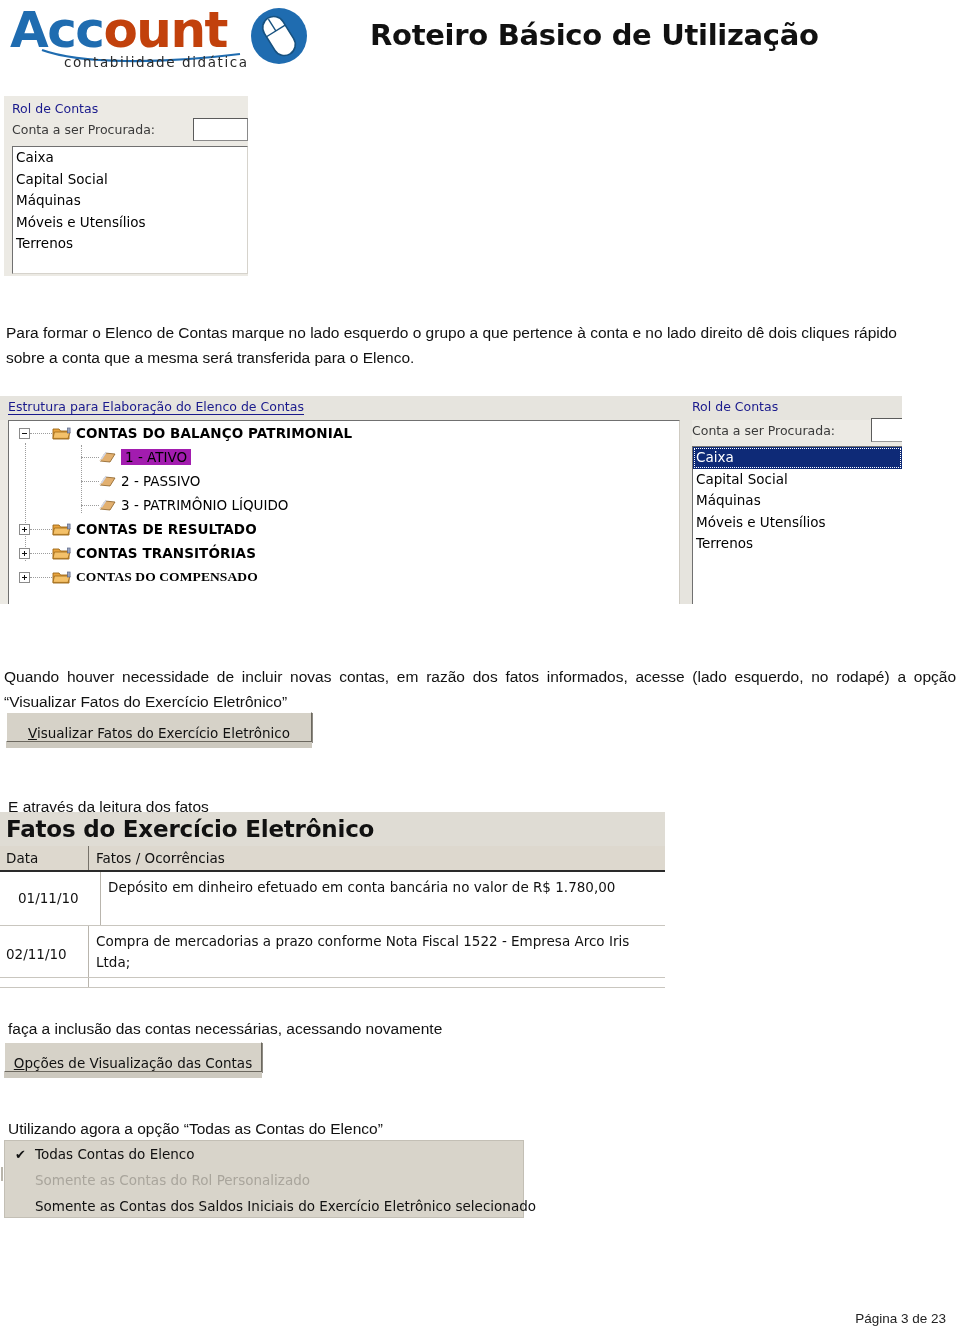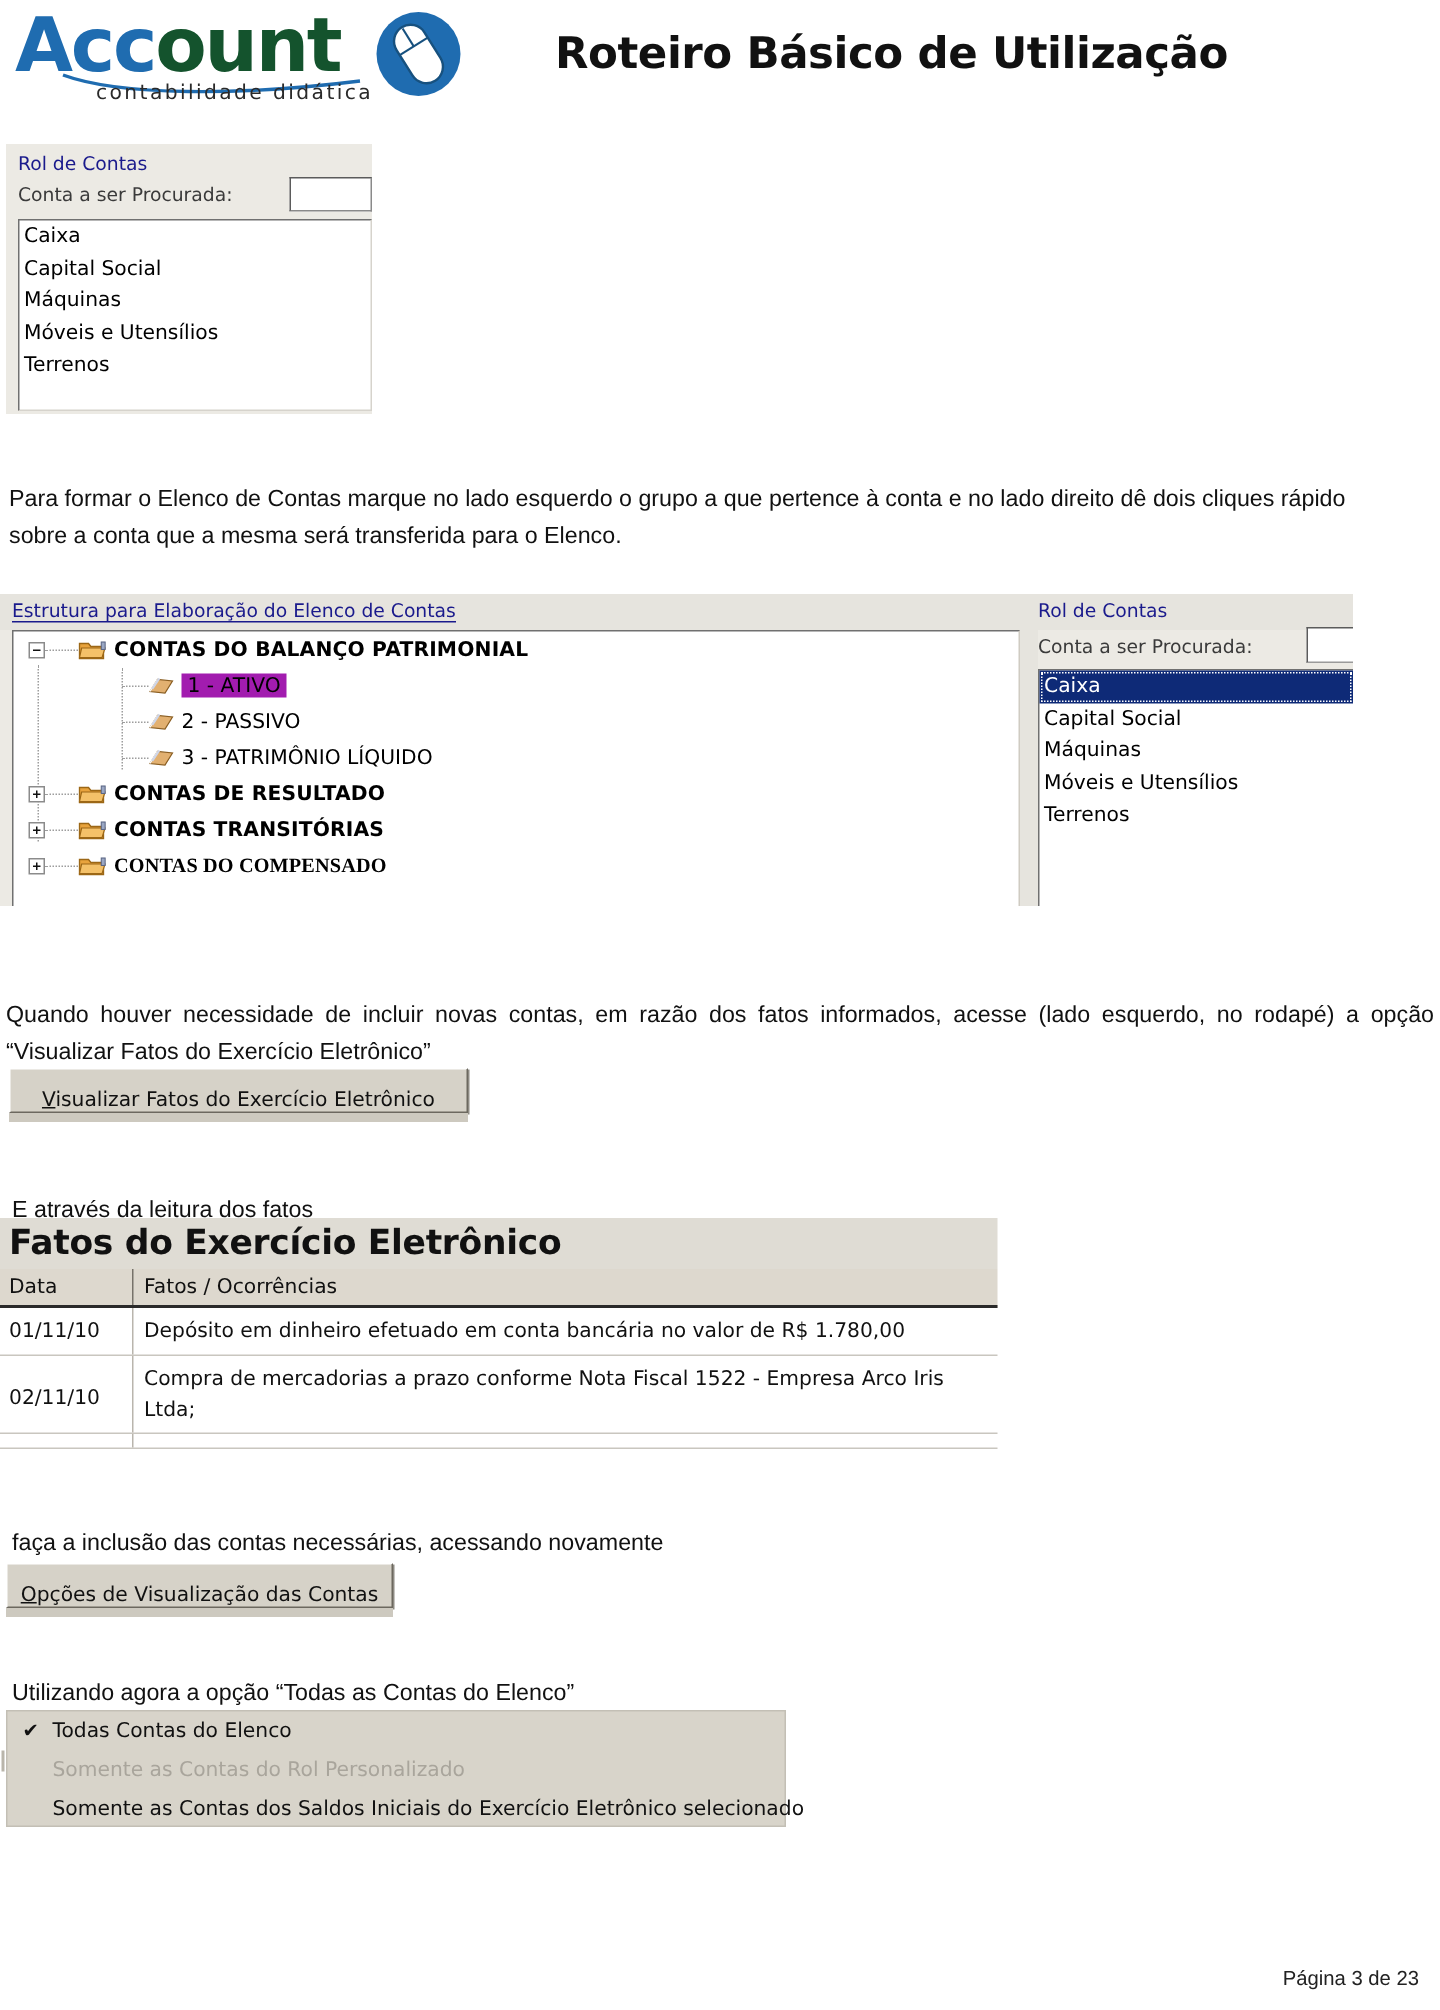--- a/index.html
+++ b/index.html
@@ -25,21 +25,21 @@
   .logo-word {
     font-family: "DejaVu Sans", sans-serif;
     font-weight: 800;
     font-size: 50px;
     letter-spacing: -1.5px;
     line-height: 52px;
     position: absolute; left: 4px; top: 2px;
     white-space: nowrap;
   }
   .logo-word .blue { color: #1f6cb0; }
-  .logo-word .dark { color: #14532d; }
+  .logo-word .dark { color: #c2410c; }
   .logo-mouse {
     position: absolute; left: 243px; top: 4px;
     width: 60px; height: 60px;
   }
   .logo-sub {
     position: absolute; left: 58px; top: 52px;
     font-family: "DejaVu Sans", sans-serif;
     font-size: 13.5px;
     letter-spacing: 1.6px;
     color: #2a2a2a;
@@ -270,21 +270,21 @@
     line-height: 21px;
   }
   #fatos-widget .ft-row .c1 {
     width: 88px; padding-left:6px;
     display:flex; align-items:center;
   }
   #fatos-widget .ft-row .c2 {
     flex:1; padding: 5px 6px 5px 7px;
     border-left: 1px solid #b9b5ad;
   }
-  #fatos-widget .ft-row.r1 { height: 32px; }
+  #fatos-widget .ft-row.r1 { height: 54px; padding-left: 12px; }
   #fatos-widget .ft-row.r2 { height: 52px; }
   #fatos-widget .ft-row.r2 .c1 { align-items: flex-end; padding-bottom: 12px; }
   #fatos-widget .ft-tail {
     height: 10px; background: #ffffff;
     border-bottom: 1px solid #c9c6bf;
     display:flex;
   }
   #fatos-widget .ft-tail .c1 { width: 88px; }
   #fatos-widget .ft-tail .c2 { flex:1; border-left: 1px solid #b9b5ad; }
 

